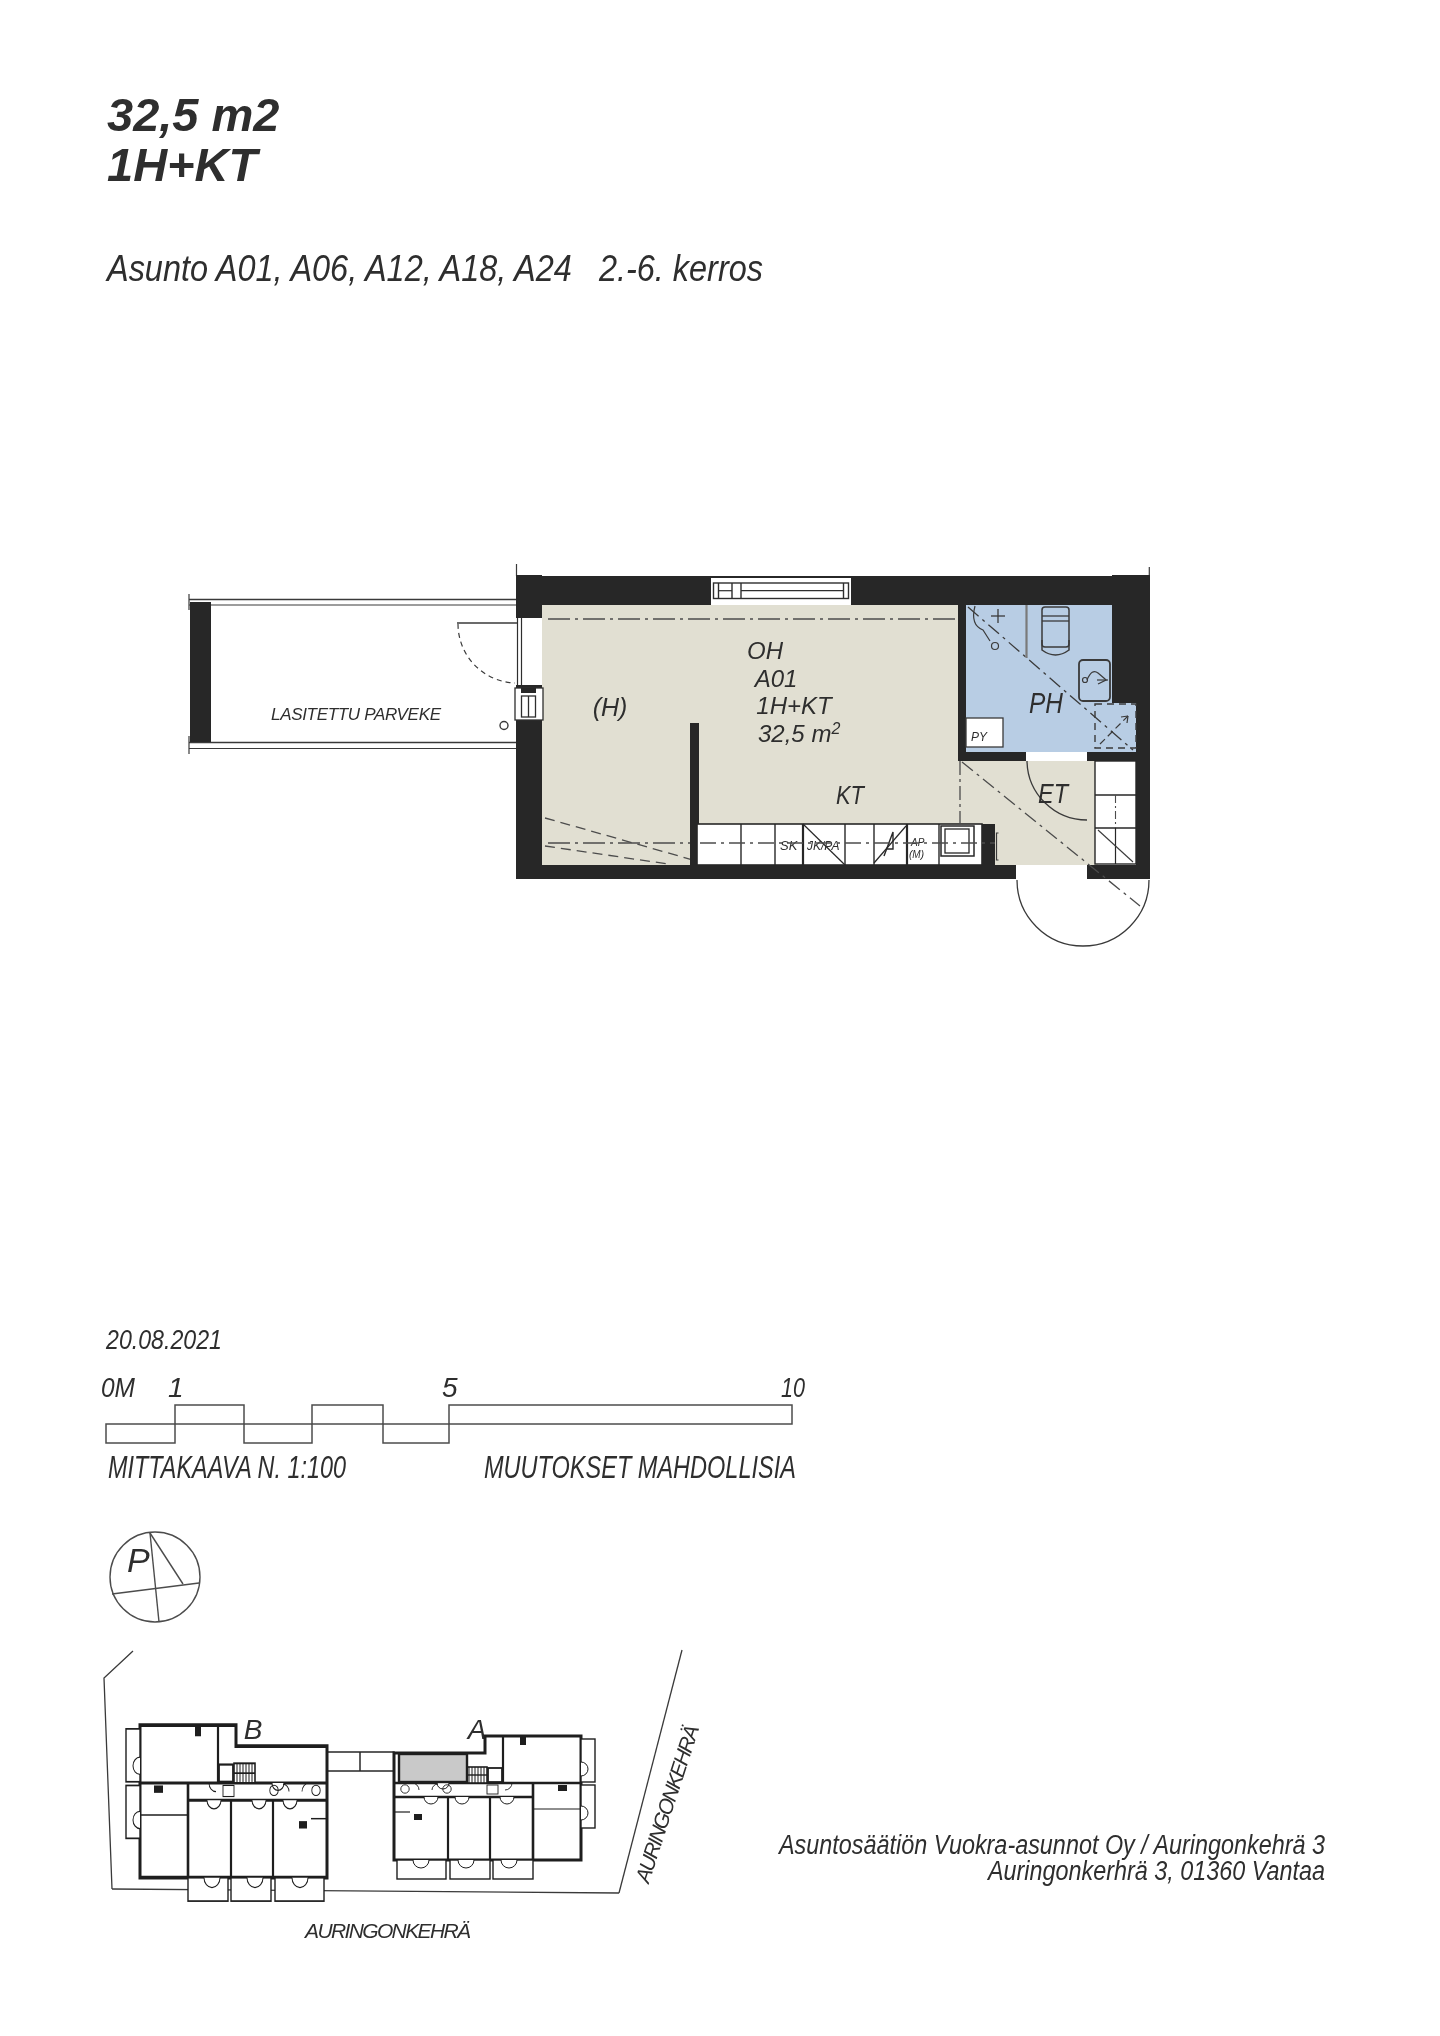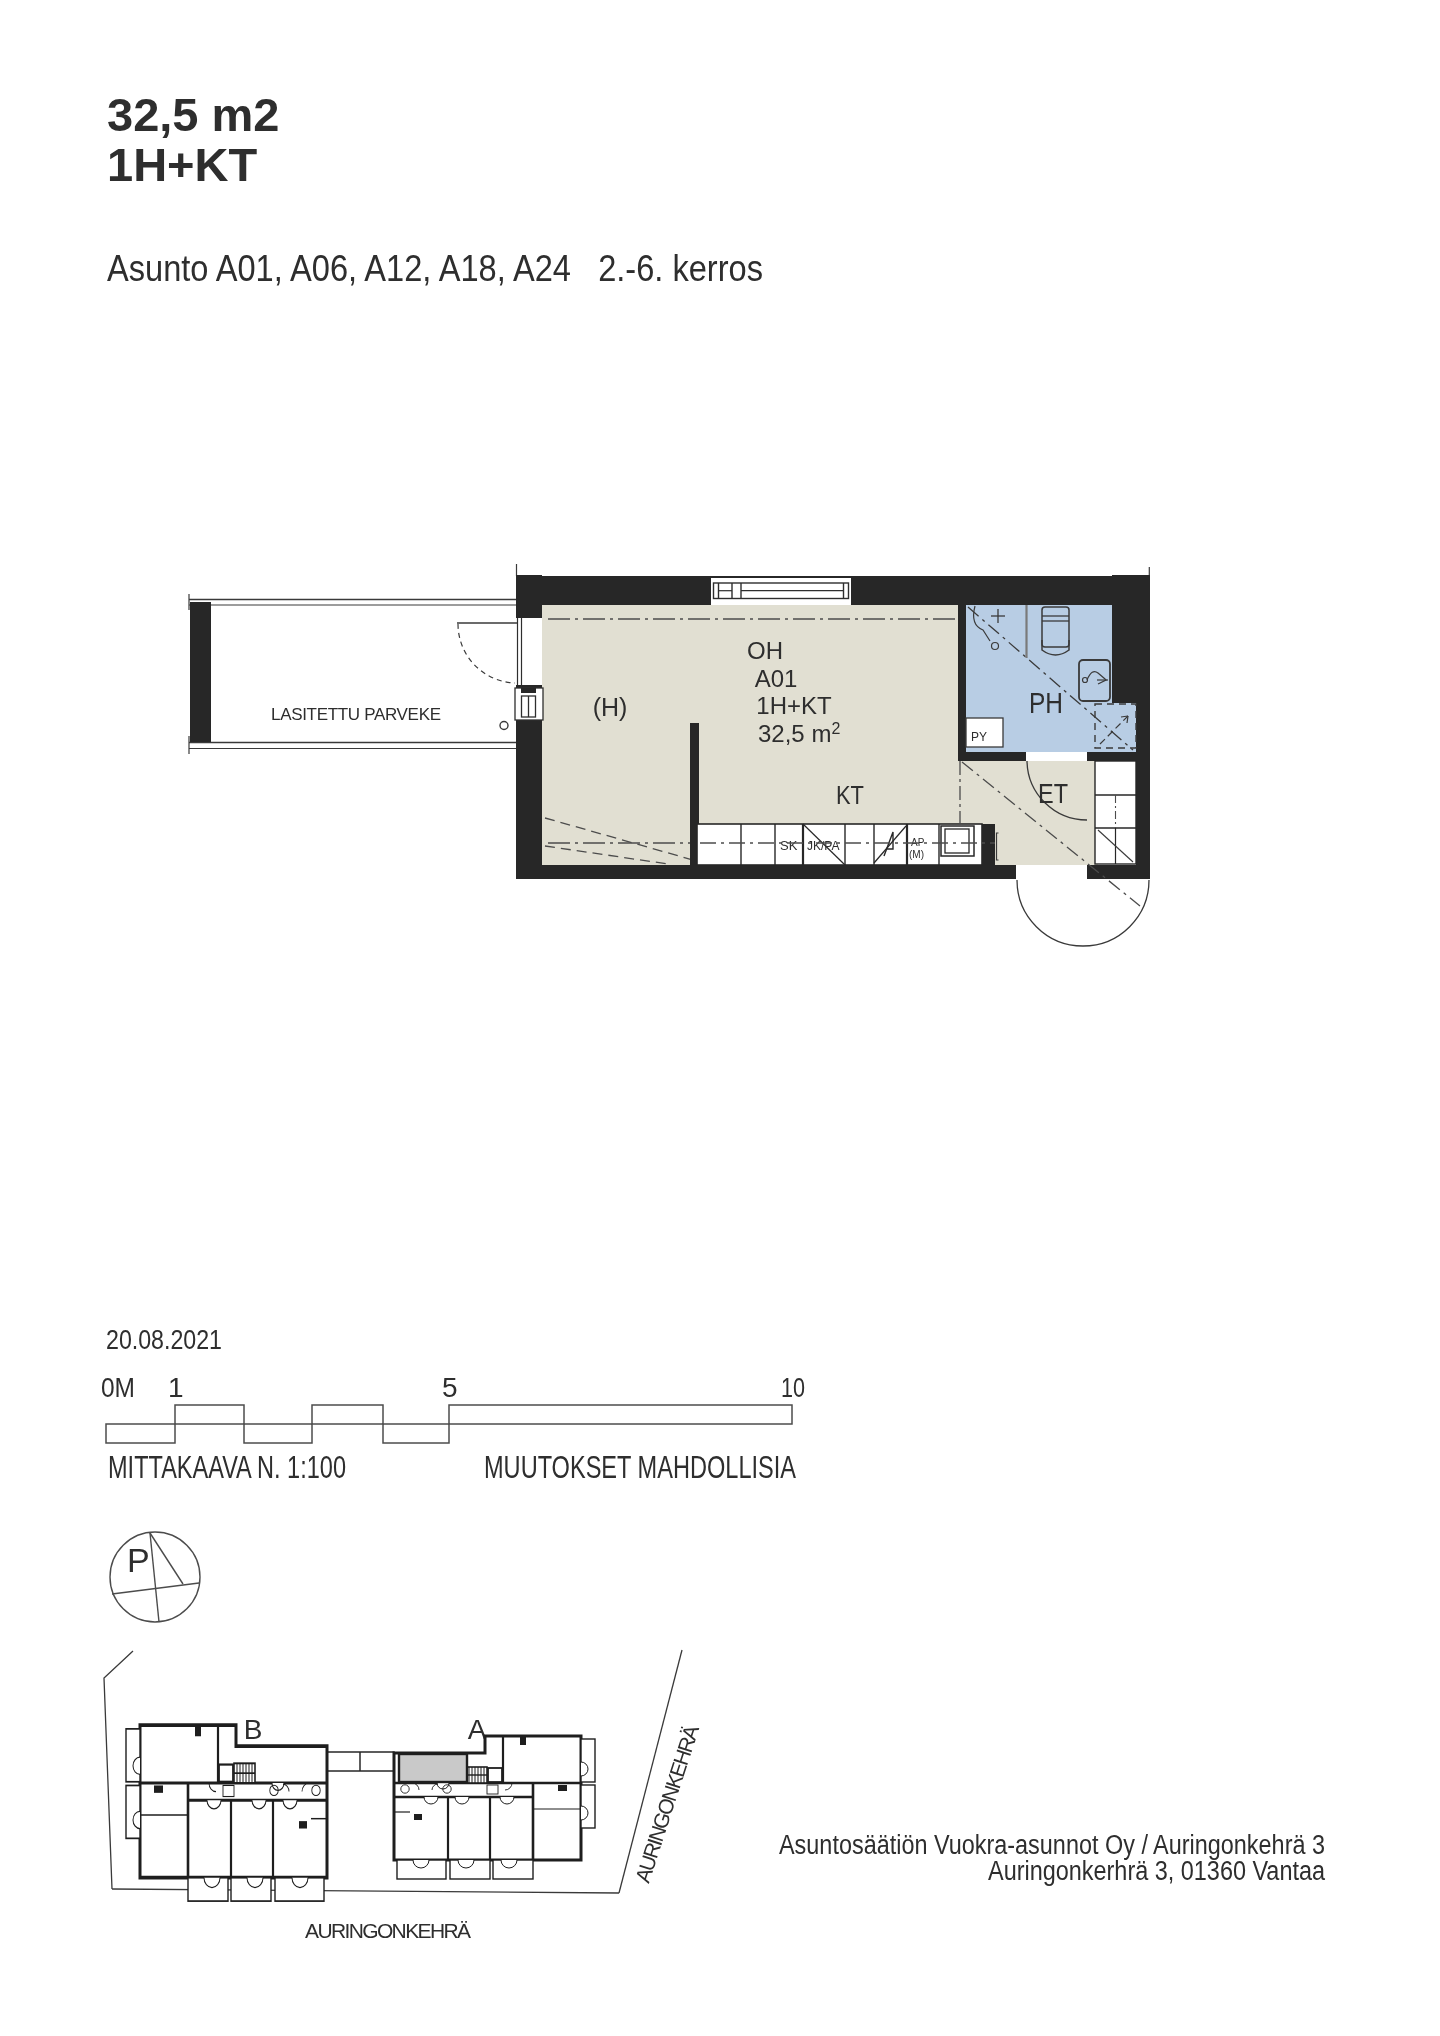--- a/index.html
+++ b/index.html
@@ -1,17 +1,17 @@
 <!DOCTYPE html>
 <html><head>
 <meta charset="utf-8">
 <style>
   html,body{margin:0;padding:0;}
   body{width:1440px;height:2036px;background:#ffffff;font-family:"Liberation Sans",sans-serif;}
-  #page{position:relative;width:1356px;height:2036px;overflow:hidden;}
+  #page{position:relative;width:1356px;height:2036px;overflow:hidden;font-style:italic;}
   svg{position:absolute;left:0;top:0;}
   text{font-family:"Liberation Sans",sans-serif;fill:#2e2e2e;}
 </style>
 </head>
 <body>
 <div id="page">
 <svg width="1440" height="2036" viewBox="0 0 1440 2036">
 
   <g>
     <text x="107" y="131" font-size="47" font-weight="bold" fill="#2a2a2a">32,5 m2</text>

